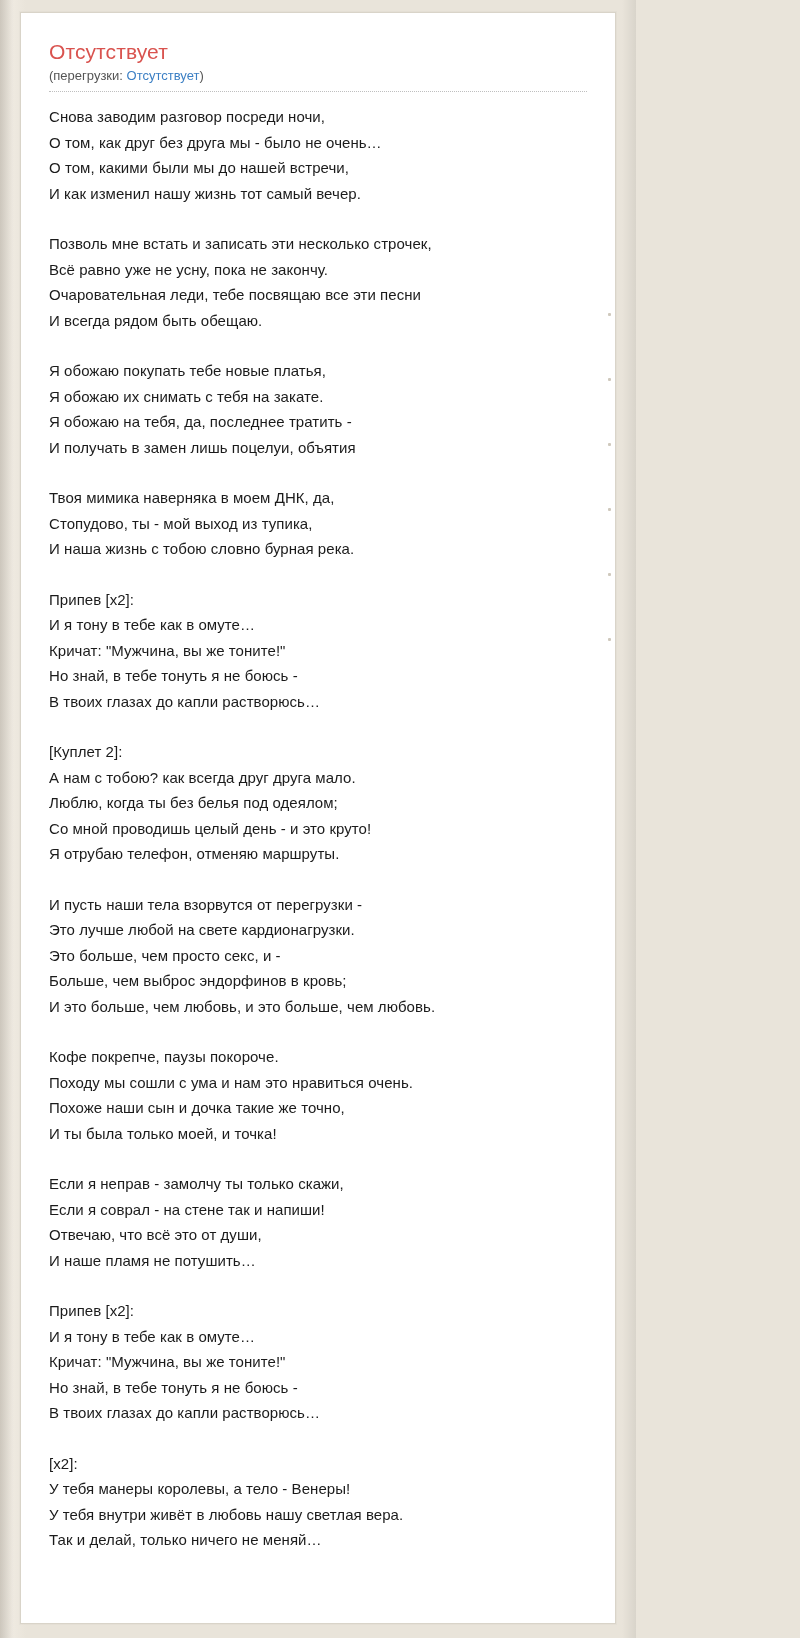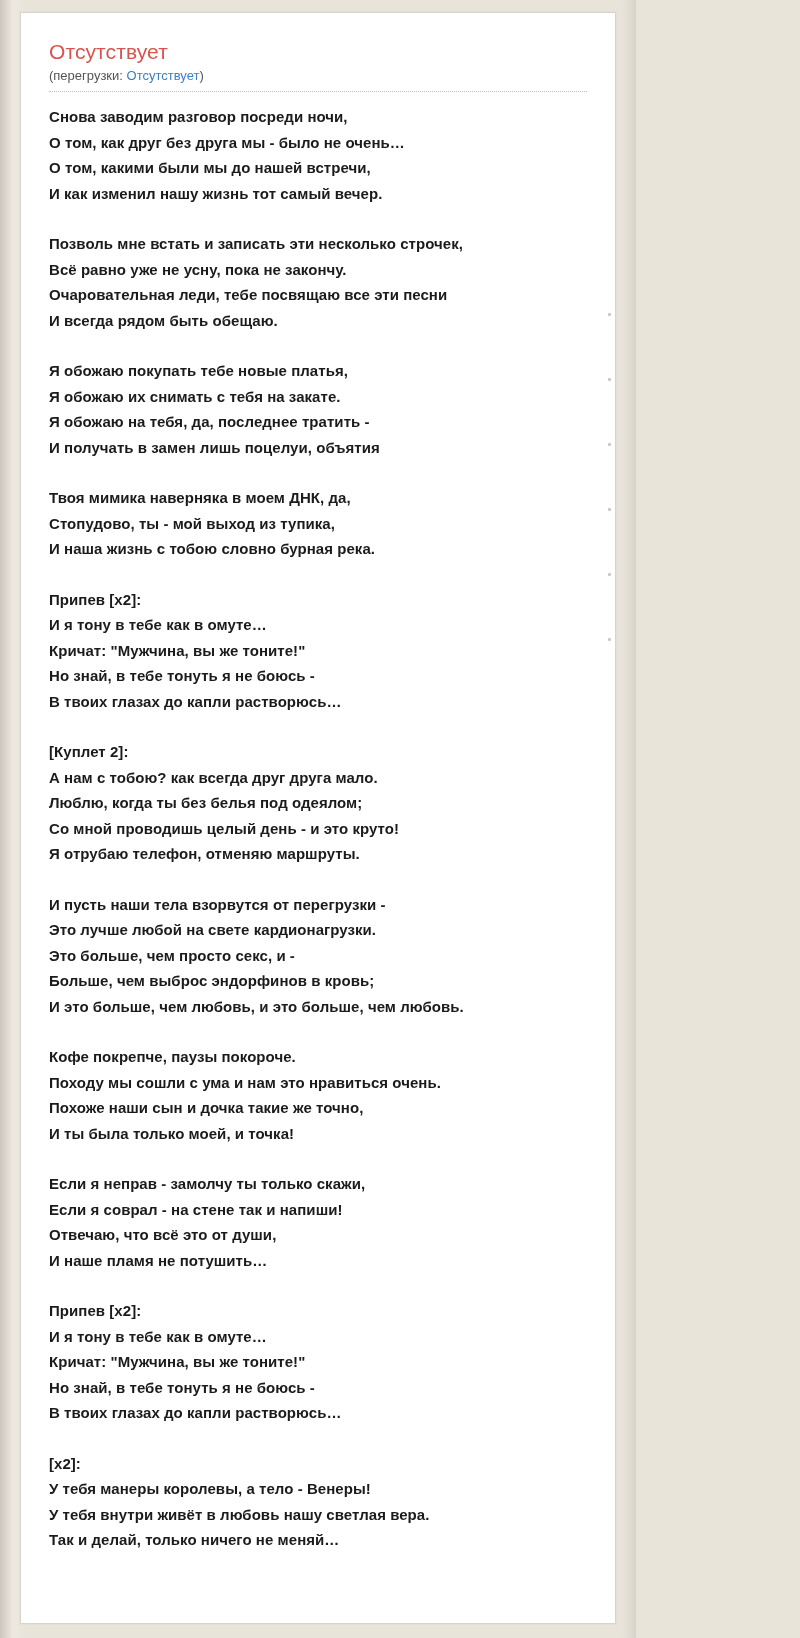--- a/index.html
+++ b/index.html
@@ -64,21 +64,20 @@
   .lyrics {
     font-size: 15px;
     line-height: 25.5px;
     color: #1b1b1b;
     white-space: pre-wrap;
     word-wrap: break-word;
     letter-spacing: 0.05px;
   }
   .stanza {
     margin: 12px 0 25px 0;
-    font-weight: bold;
   }
   .stanza:last-child {
     margin-bottom: 0;
   }
   .stanza .line {
     display: block;
   }
   .edge-shadow-left {
     position: absolute;
     left: 0; top: 0; bottom: 0;

